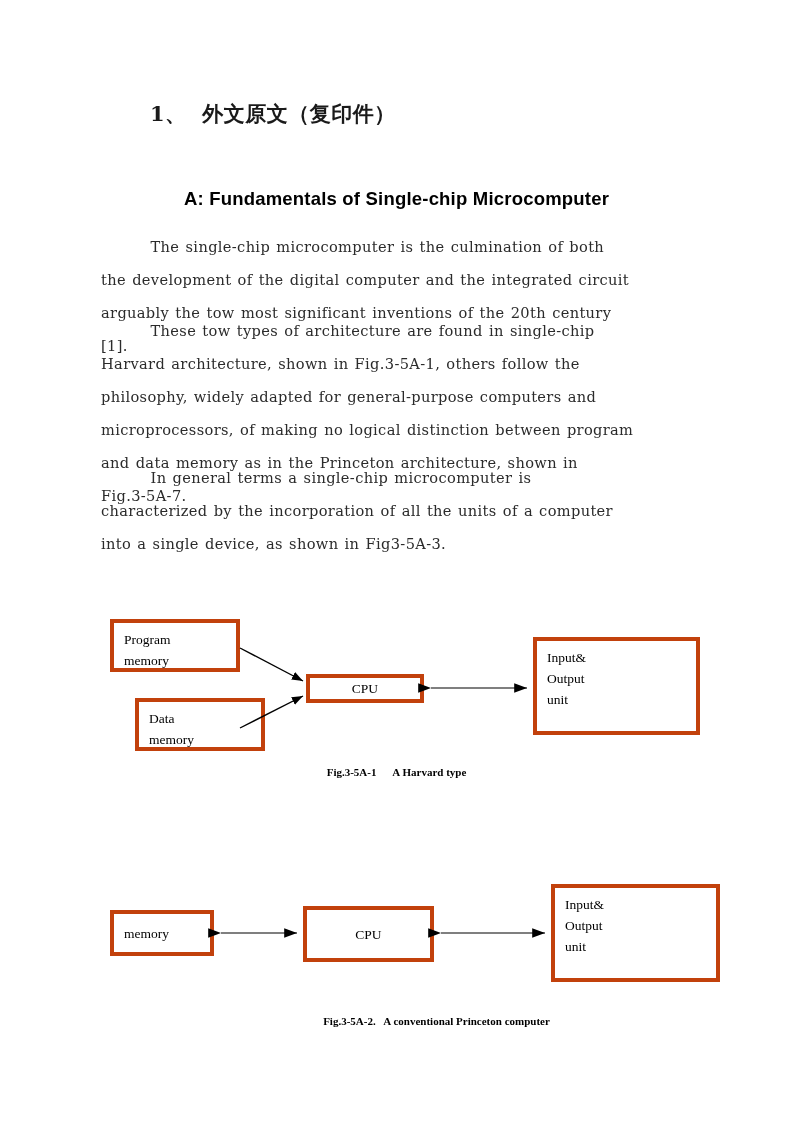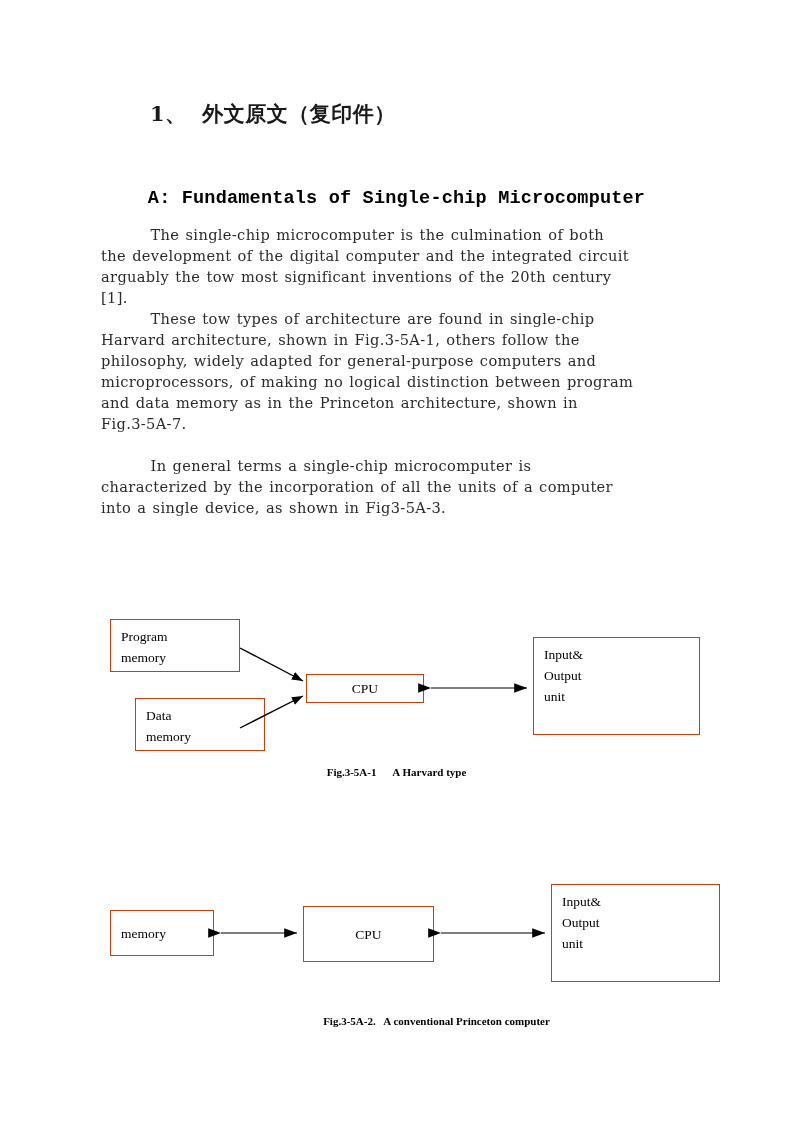--- a/index.html
+++ b/index.html
@@ -37,21 +37,21 @@
     color: #1a1a1a;
   }
 
   
   .article-title {
     position: absolute;
     left: 0;
     top: 188px;
     width: 793px;
     text-align: center;
-    font-family: Liberation Mono, monospace;
+    font-family: Liberation Sans, sans-serif;
     font-size: 18.5px;
     font-weight: 700;
     letter-spacing: 0.2px;
     white-space: pre;
   }
 
   
   .body-block {
     position: absolute;
     left: 101px;
@@ -64,35 +64,36 @@
   .para {
     margin: 0;
     text-align: justify;
     text-justify: inter-character;
     letter-spacing: 0.35px;
     word-spacing: 1.2px;
   }
   .para-line {
     display: block;
     white-space: pre;
+    margin-top: 12px;
   }
 
   
   .figure {
     position: absolute;
     left: 0;
     width: 793px;
   }
   .fig-canvas {
     position: relative;
     width: 793px;
   }
   .node-box {
     position: absolute;
-    border: 1px solid #c2410c;
+    border: 4px solid #c2410c;
     background: #ffffff;
     box-sizing: border-box;
     font-family: "Liberation Serif", "DejaVu Serif", serif;
     font-size: 13.5px;
     color: #000000;
   }
   .node-box .node-label {
     display: block;
     white-space: pre-line;
     line-height: 21px;

